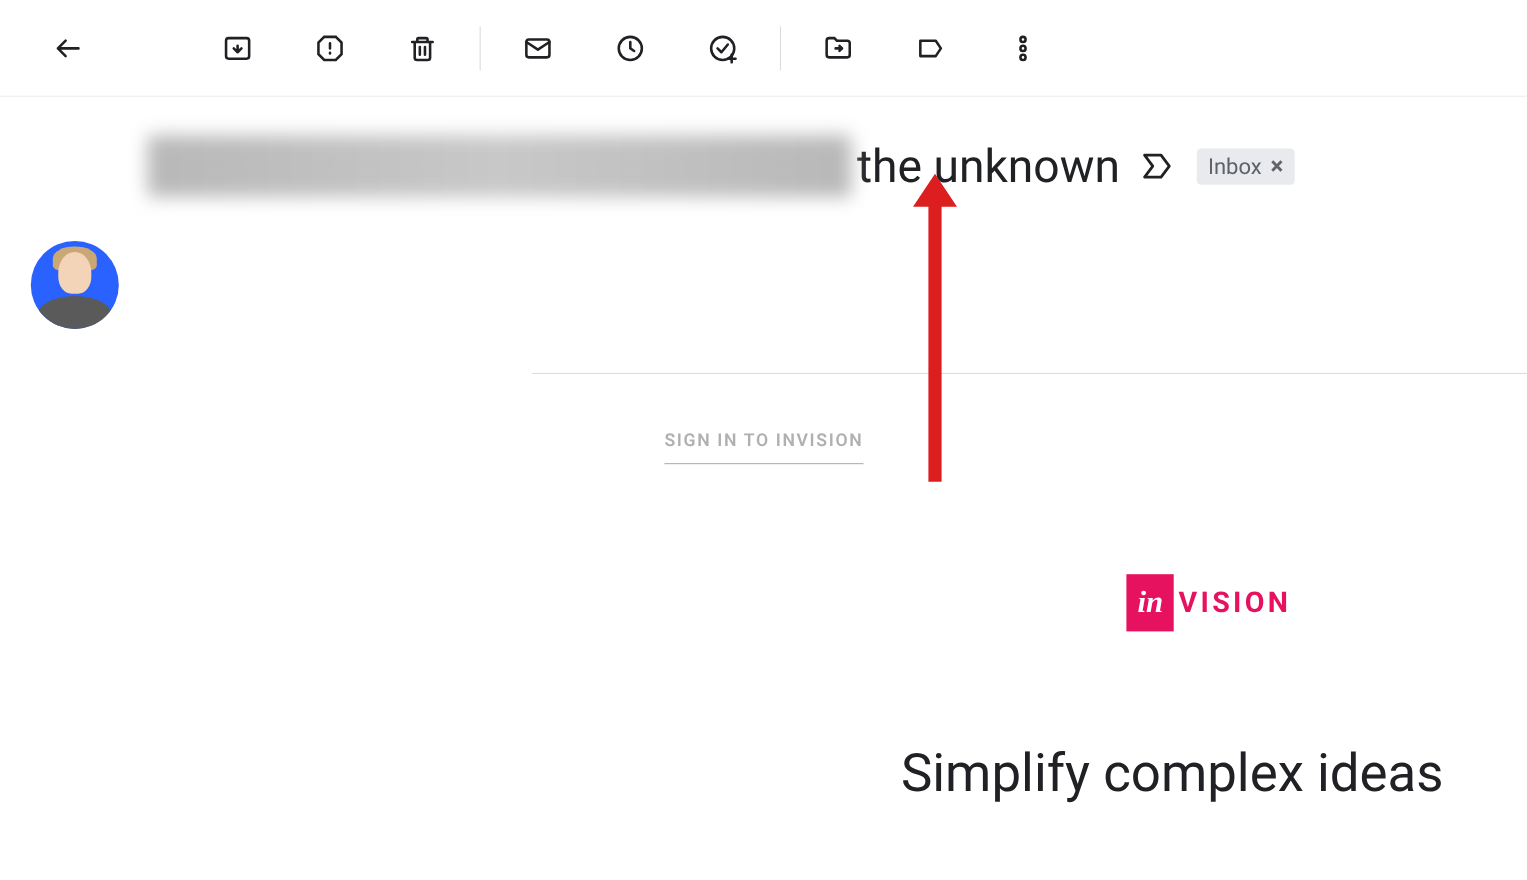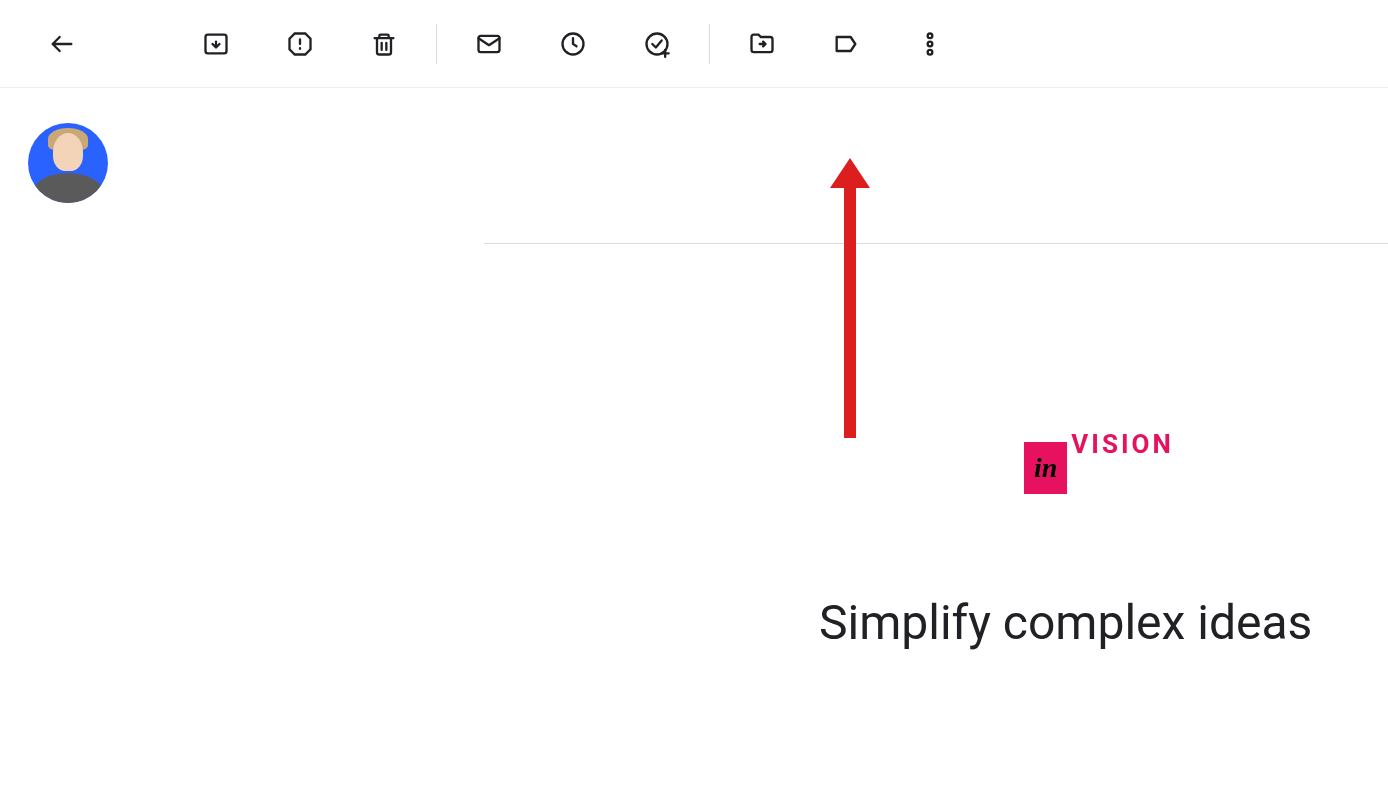--- a/index.html
+++ b/index.html
@@ -173,28 +173,27 @@
       margin-left: 120px;
     }
     .invision-logo {
       margin-top: 100px;
       margin-left: 540px;
       display: flex;
       align-items: center;
     }
     .invision-box {
       background: #e6125f;
-      color: #000000;
+      color: #ffffff;
       font-style: italic;
       font-weight: bold;
       font-size: 28px;
       padding: 10px 10px;
       display: inline-block;
       font-family: Georgia, serif;
-      margin-top: 48px;
     }
     .invision-text {
       color: #e6125f;
       font-size: 26px;
       font-weight: 700;
       letter-spacing: 3px;
       margin-left: 4px;
     }
     .email-heading {
       font-size: 48px;
@@ -271,30 +270,44 @@
   <button class="toolbar-btn">
     <svg viewBox="0 0 24 24" fill="#202124" stroke="none">
         <circle cx="12" cy="5" r="2"></circle>
         <circle cx="12" cy="12" r="2"></circle>
         <circle cx="12" cy="19" r="2"></circle>
       </svg>
   </button>
 </div>
 
 <div class="content">
+  <div class="subject-row">
+    <span class="subject-blurred"></span>
+    <span class="subject-visible">the unknown</span>
+    <span class="important-marker">
+      <svg width="30" height="28" viewBox="0 0 24 20">
+          <path d="M2 2h12l6 8-6 8H2l6-8-6-8z" fill="none" stroke="#202124" stroke-width="2" stroke-linejoin="round"></path>
+        </svg>
+    </span>
+    <span class="inbox-chip">
+      <span>Inbox</span>
+      <span class="close-x">×</span>
+    </span>
+  </div>
 
   <div class="sender-row">
     <div class="avatar">
       <div class="avatar-body"></div>
       <div class="avatar-hair"></div>
       <div class="avatar-face"></div>
     </div>
   </div>
 
   <div class="email-body">
+    <a class="signin-link">SIGN IN TO INVISION</a>
     <div class="invision-logo">
       <span class="invision-box">in</span>
       <span class="invision-text">VISION</span>
     </div>
     <div class="email-heading">Simplify complex ideas</div>
   </div>
 
   <svg class="red-arrow" width="60" height="300" viewBox="0 0 60 300">
     <path d="M30 10 L10 40 L24 40 L24 290 L36 290 L36 40 L50 40 Z" fill="#dd1e1e"></path>
   </svg>

